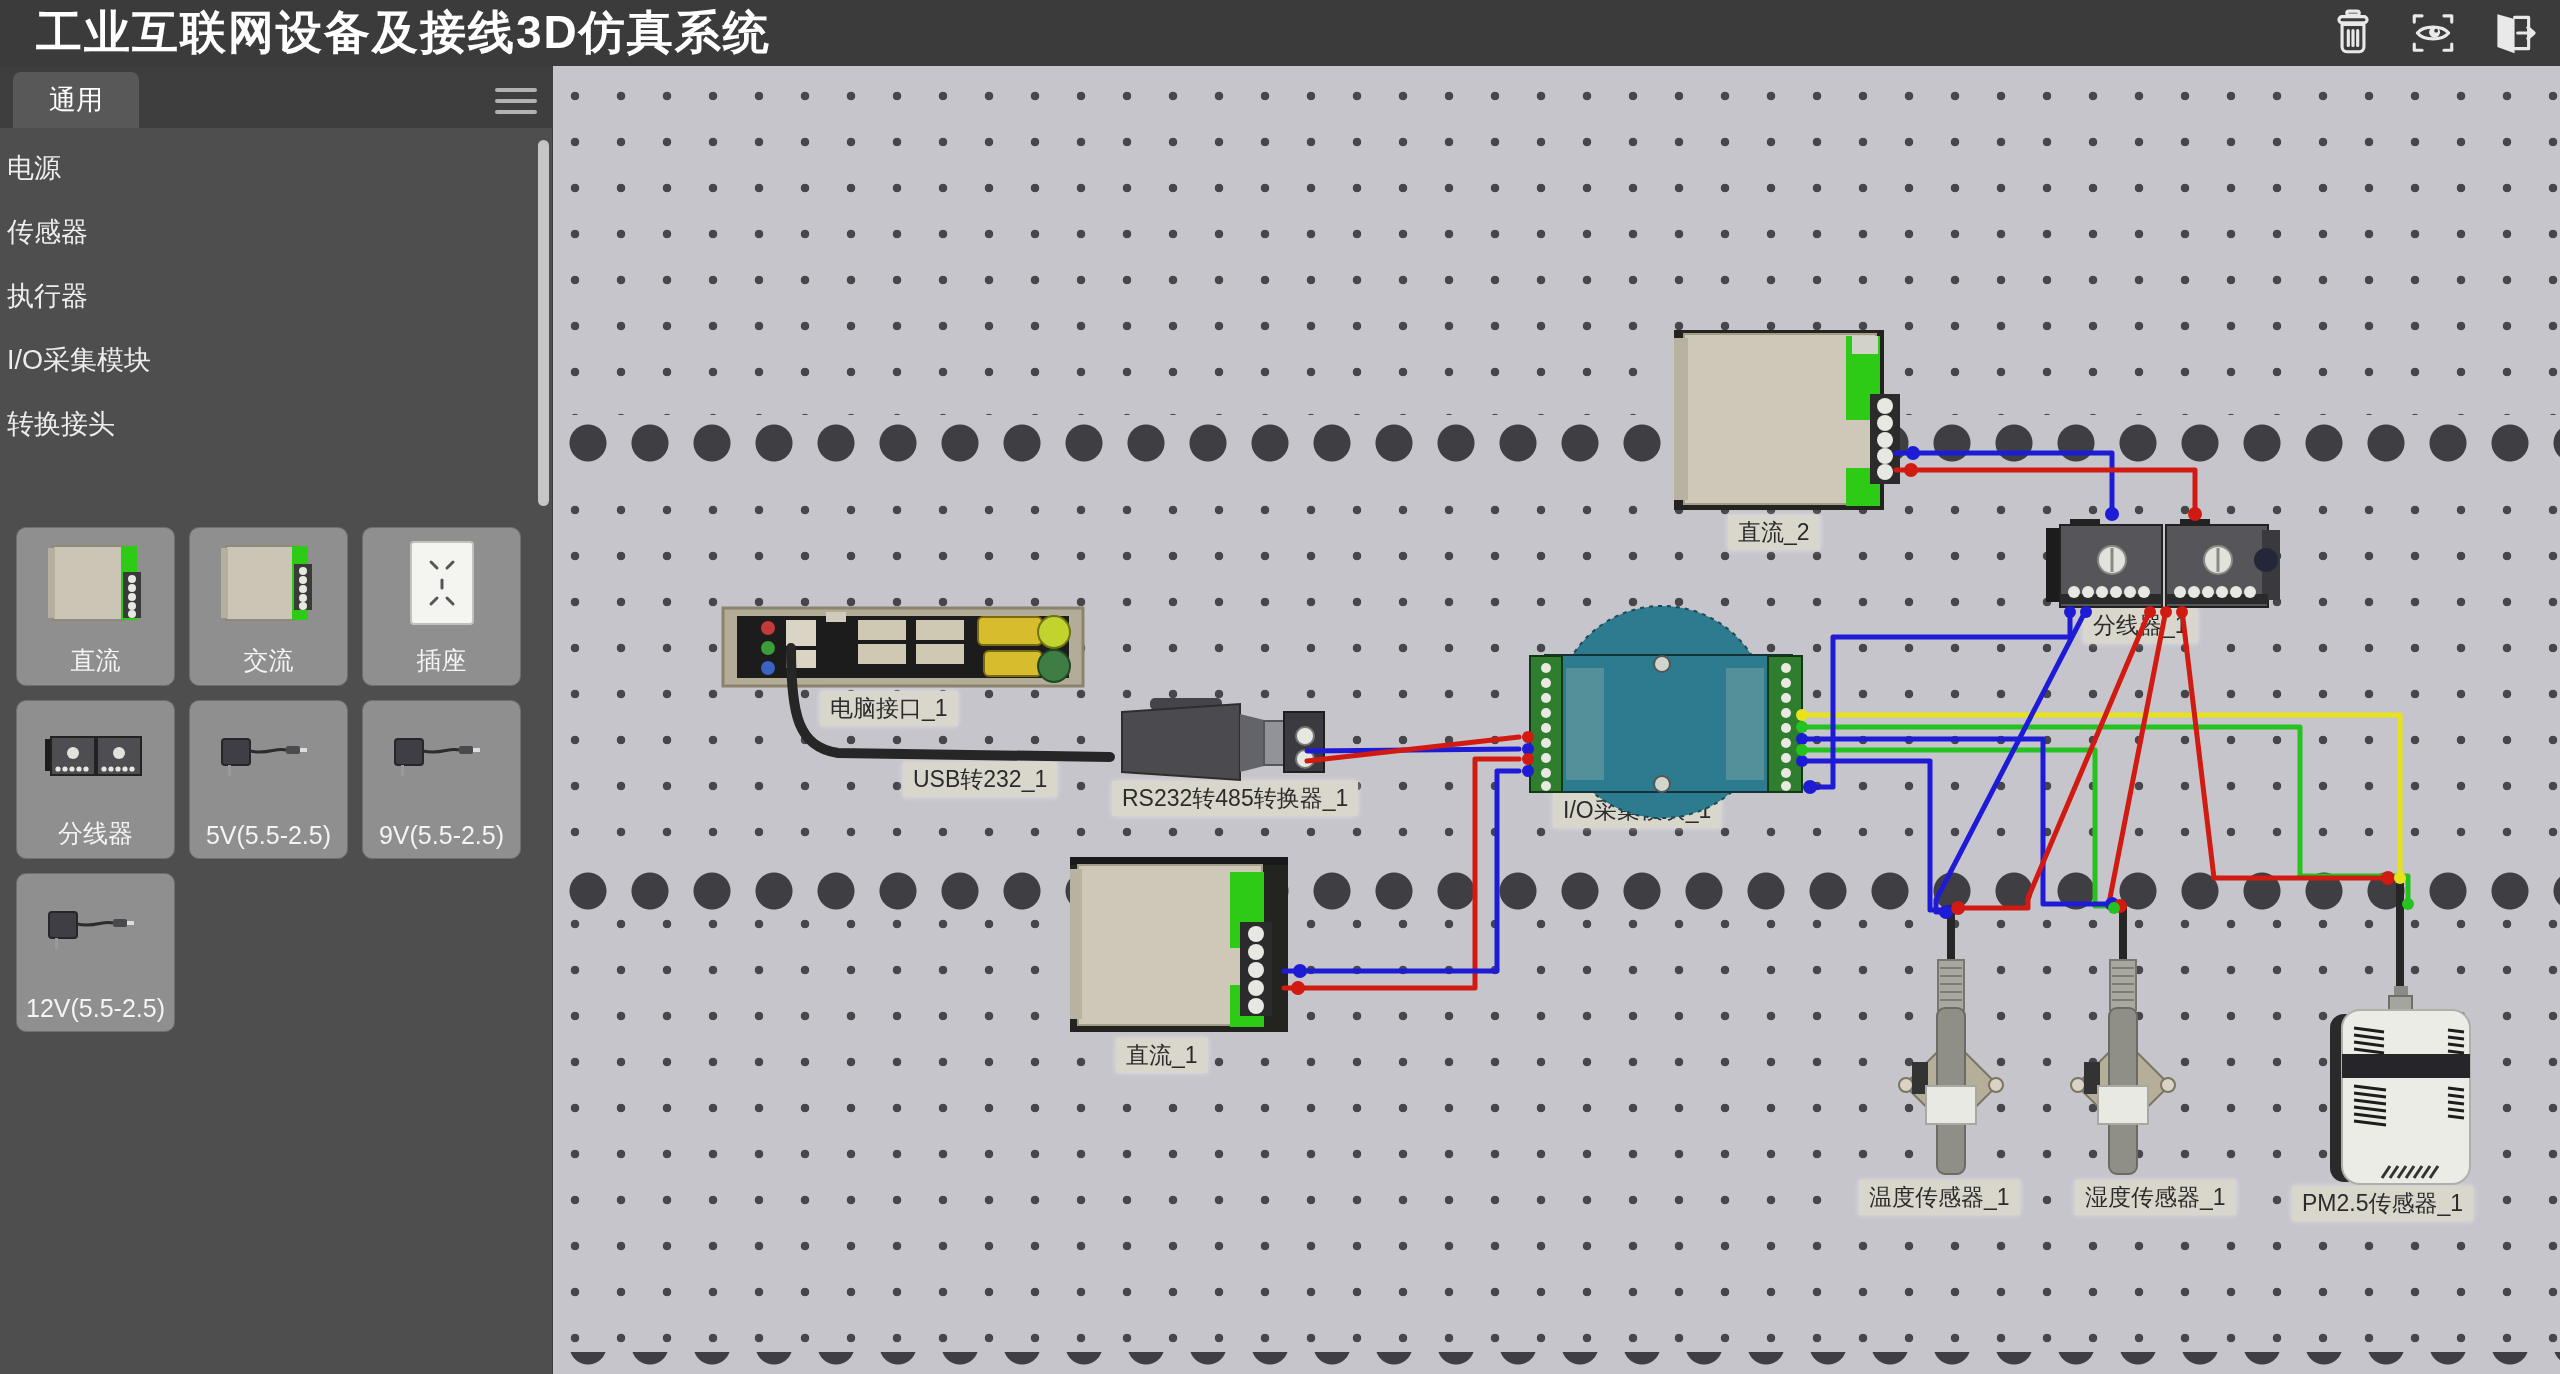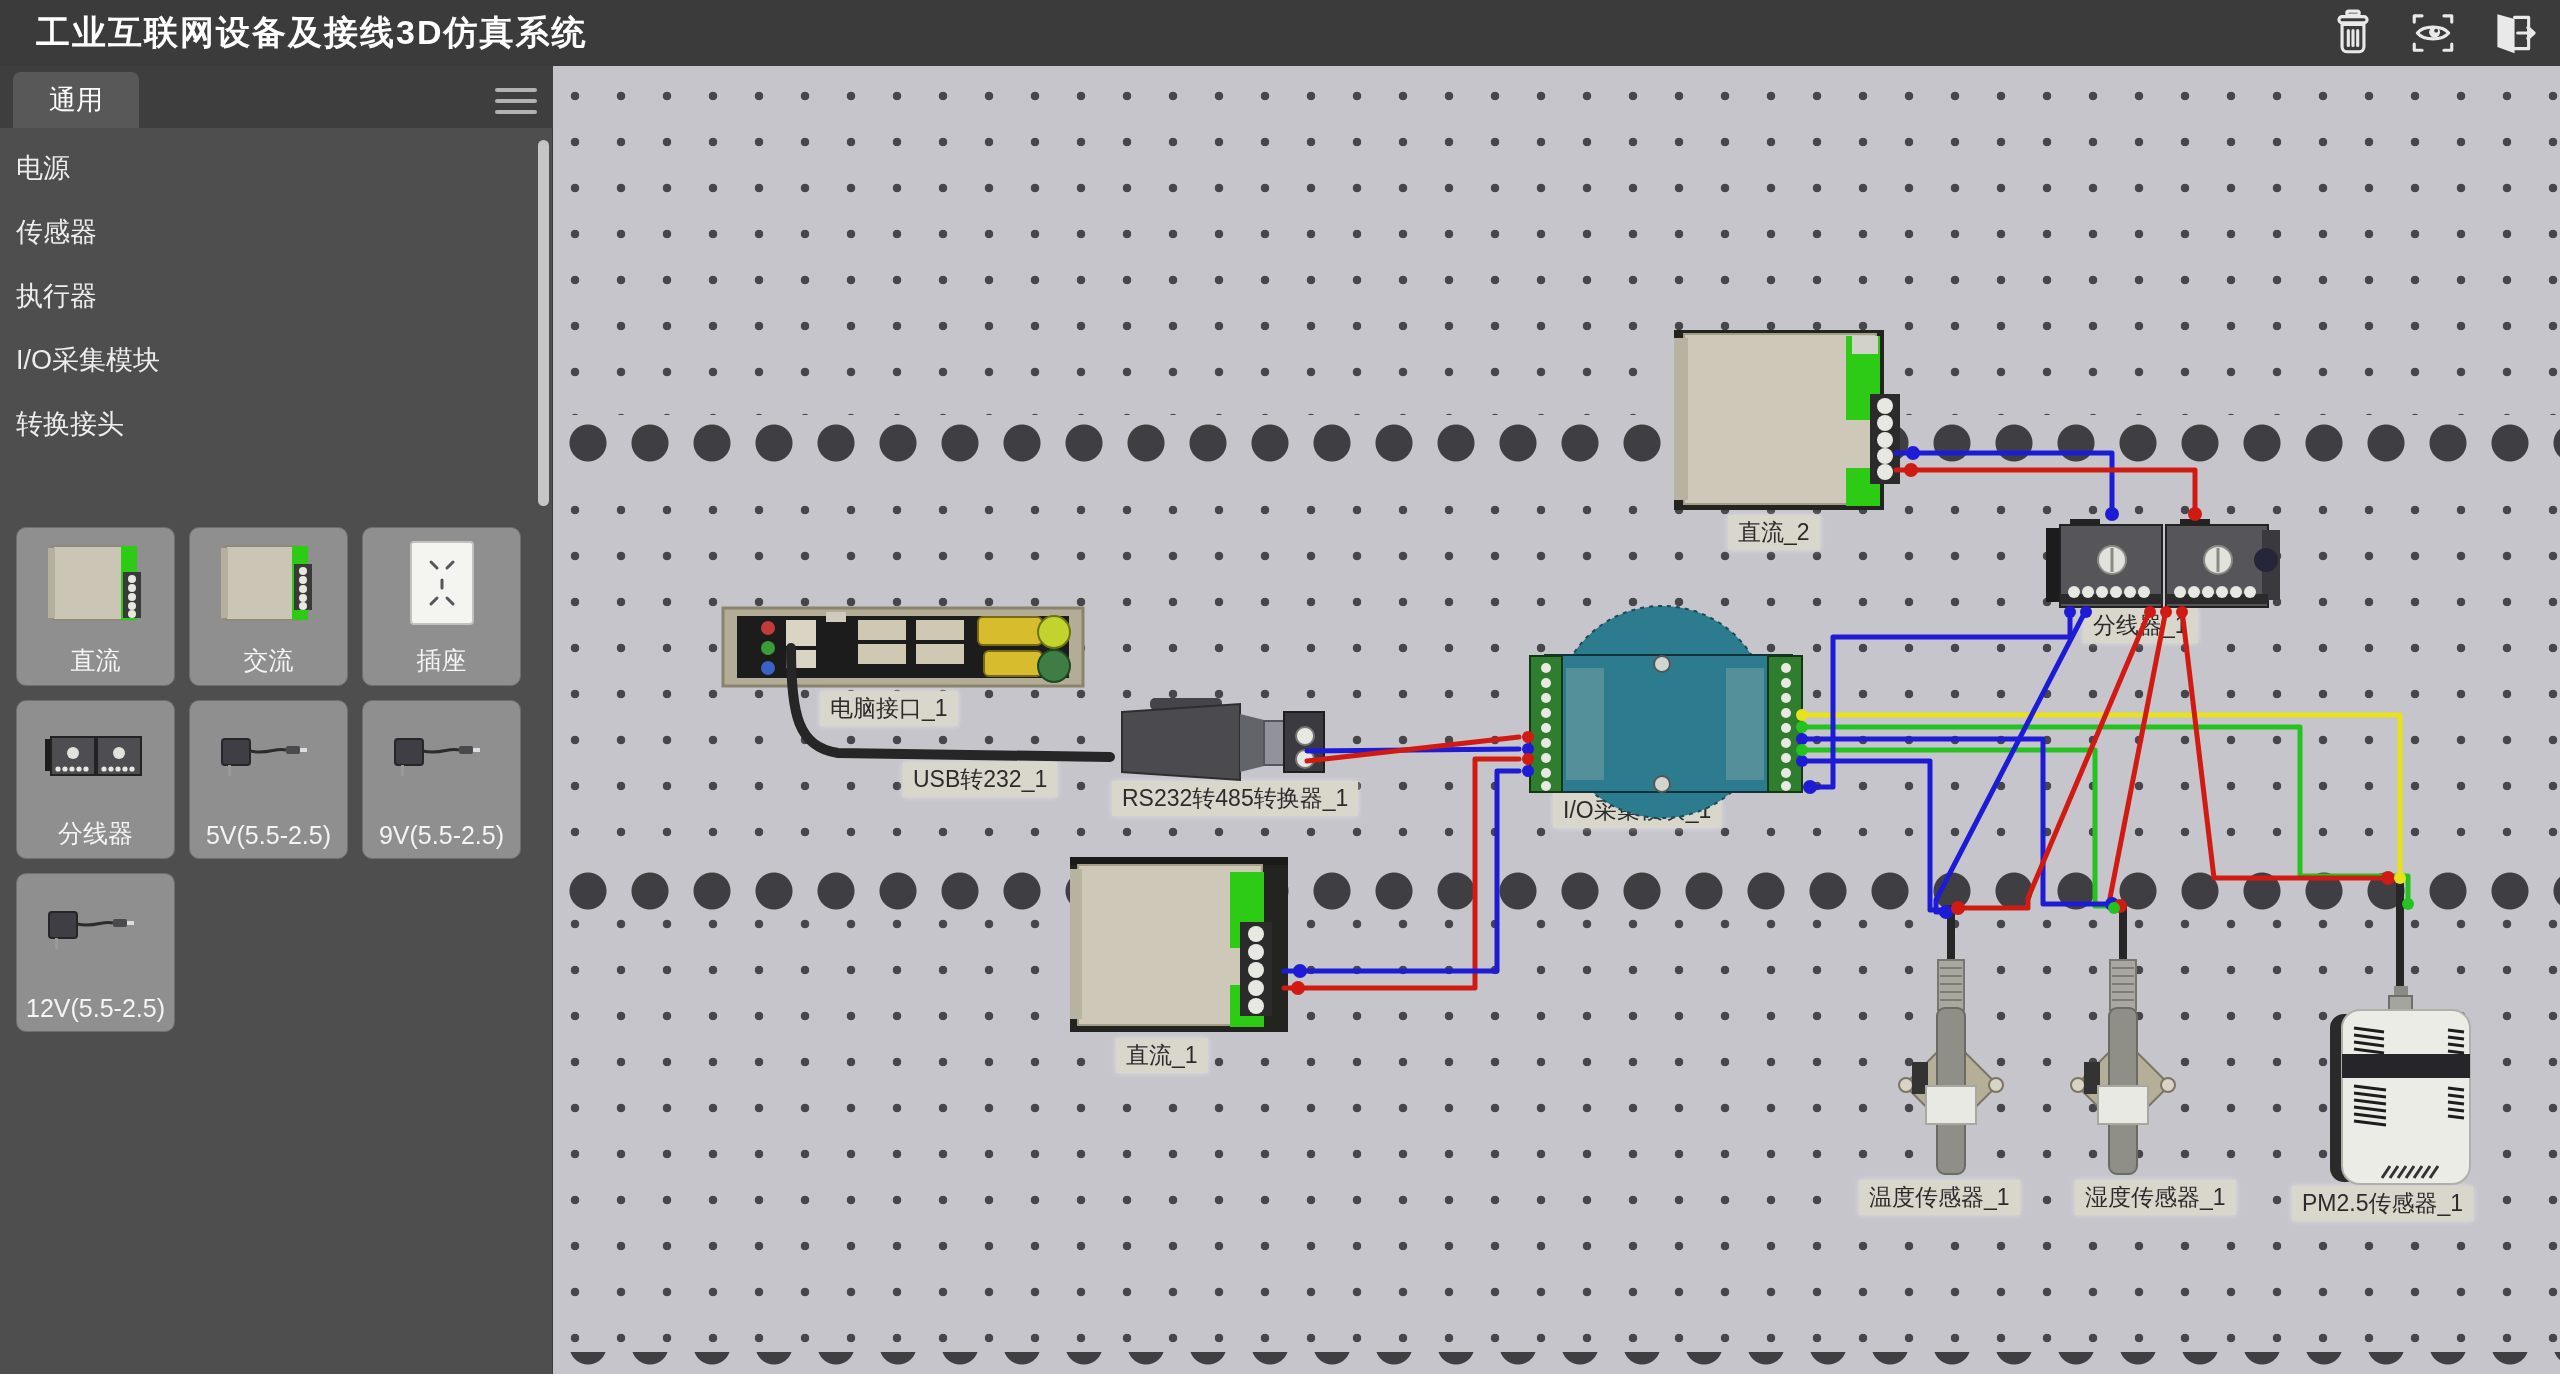--- a/index.html
+++ b/index.html
@@ -9,21 +9,21 @@
     --label-bg:#d9d6cc; --label-text:#2b2b2b;
     --wire-blue:#1e1bd6; --wire-red:#d11a12; --wire-green:#25c31f; --wire-yellow:#e8e21c;
     --cable:#262626;
   }
   *{margin:0;padding:0;box-sizing:border-box;}
   html,body{width:2560px;height:1374px;overflow:hidden;background:#000;}
   body{font-family:"Liberation Sans","DejaVu Sans",sans-serif;position:relative;}
 
   
   .topbar{position:absolute;left:0;top:0;width:2560px;height:66px;background:var(--topbar-bg);z-index:40;display:flex;align-items:center;}
-  .app-title{color:#fff;font-size:34px;font-weight:bold;margin-left:36px;letter-spacing:2px;}
+  .app-title{color:#fff;font-size:46px;font-weight:bold;margin-left:36px;letter-spacing:2px;}
   .topbar-icons{position:absolute;right:18px;top:8px;display:flex;gap:22px;}
   .tb-icon{width:58px;height:50px;cursor:pointer;}
   .tb-icon svg{width:100%;height:100%;}
 
   
   .canvas{position:absolute;left:553px;top:66px;width:2007px;height:1308px;background-color:var(--canvas-bg);
     background-image:radial-gradient(circle,var(--dot) 4px,transparent 4.6px);
     background-size:46px 46px;background-position:-1px 53px;z-index:1;}
   .band{position:absolute;left:0;width:2007px;background-color:var(--canvas-bg);
     background-image:radial-gradient(circle,var(--dot-big) 18px,transparent 19px);
@@ -50,21 +50,21 @@
   #scene [data-interactable="true"]{pointer-events:auto;cursor:pointer;}
 
   
   .sidebar{position:absolute;left:0;top:66px;width:553px;height:1308px;background:var(--sidebar-bg);z-index:30;border-right:1px solid #3a3a3a;}
   .side-header{position:absolute;left:0;top:0;width:553px;height:62px;background:var(--header-bg);}
   .tab{position:absolute;left:13px;top:6px;width:126px;height:56px;background:var(--tab-bg);
     border-radius:8px 8px 0 0;color:#fff;font-size:27px;display:flex;align-items:center;justify-content:center;cursor:pointer;}
   .hamburger{position:absolute;right:16px;top:22px;width:42px;height:26px;cursor:pointer;display:flex;flex-direction:column;justify-content:space-between;}
   .hamburger span{display:block;height:4px;background:#b2b2b2;border-radius:2px;}
   .menu{position:absolute;left:0;top:70px;width:520px;}
-  .menu-item{height:64px;line-height:64px;padding-left:16px;color:#ededed;font-size:27px;cursor:pointer;}
+  .menu-item{height:64px;line-height:64px;padding-left:7px;color:#ededed;font-size:27px;cursor:pointer;}
   .scrollbar{position:absolute;left:538px;top:74px;width:11px;height:366px;background:#c6c6c6;border-radius:6px;cursor:pointer;}
   .palette{position:absolute;left:16px;top:461px;width:505px;display:grid;grid-template-columns:repeat(3,159px);grid-auto-rows:159px;gap:14px;}
   .card{background:var(--card-bg);border:1px solid var(--card-border);border-radius:10px;display:flex;flex-direction:column;align-items:center;justify-content:space-between;padding-bottom:8px;cursor:pointer;}
   .card .thumb{width:126px;height:96px;flex:0 0 auto;margin-top:10px;}
   .card .card-label{color:#f4f4f4;font-size:25px;margin-top:2px;white-space:nowrap;}
 </style>
 </head>
 <body>
 
 <div class="canvas" data-interactable="true">

